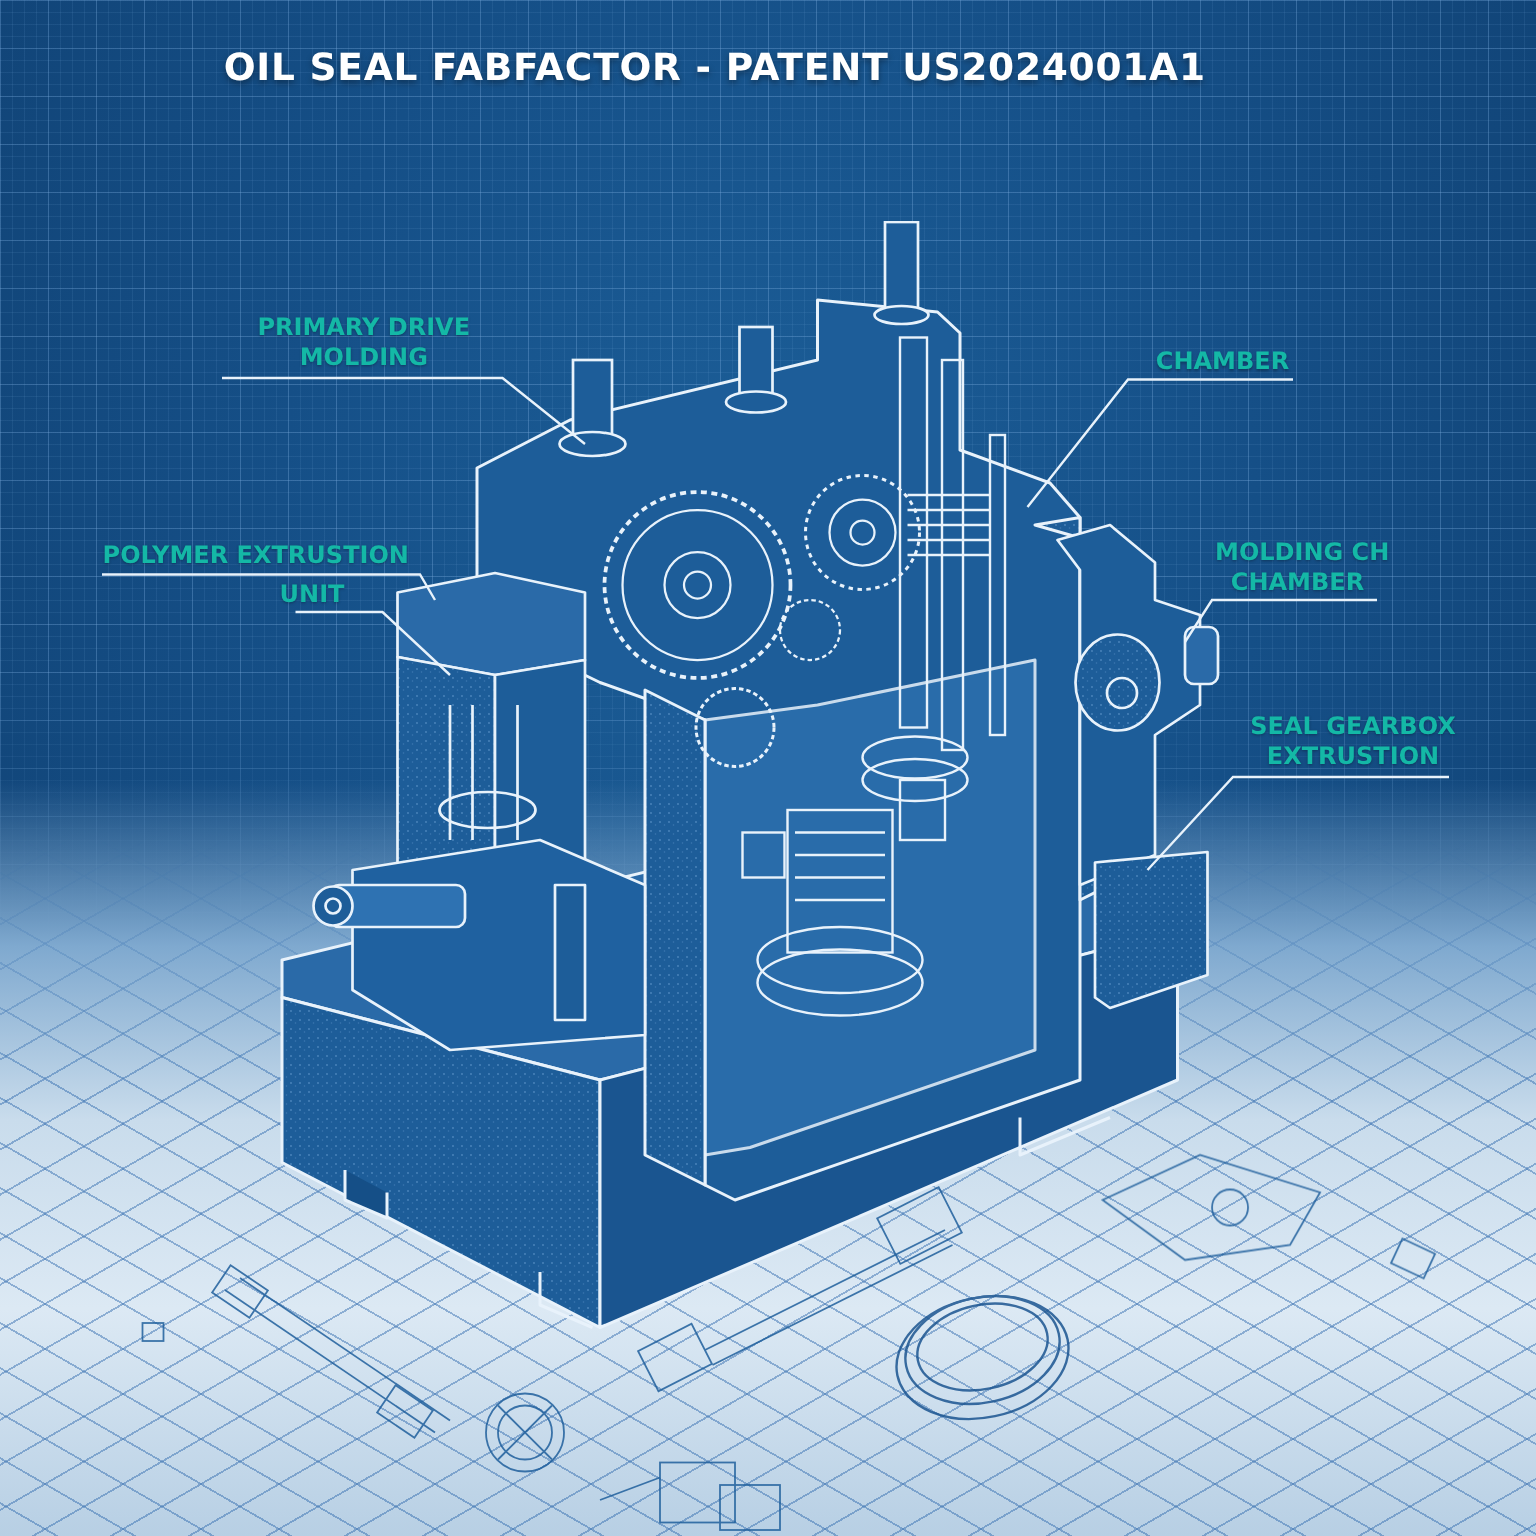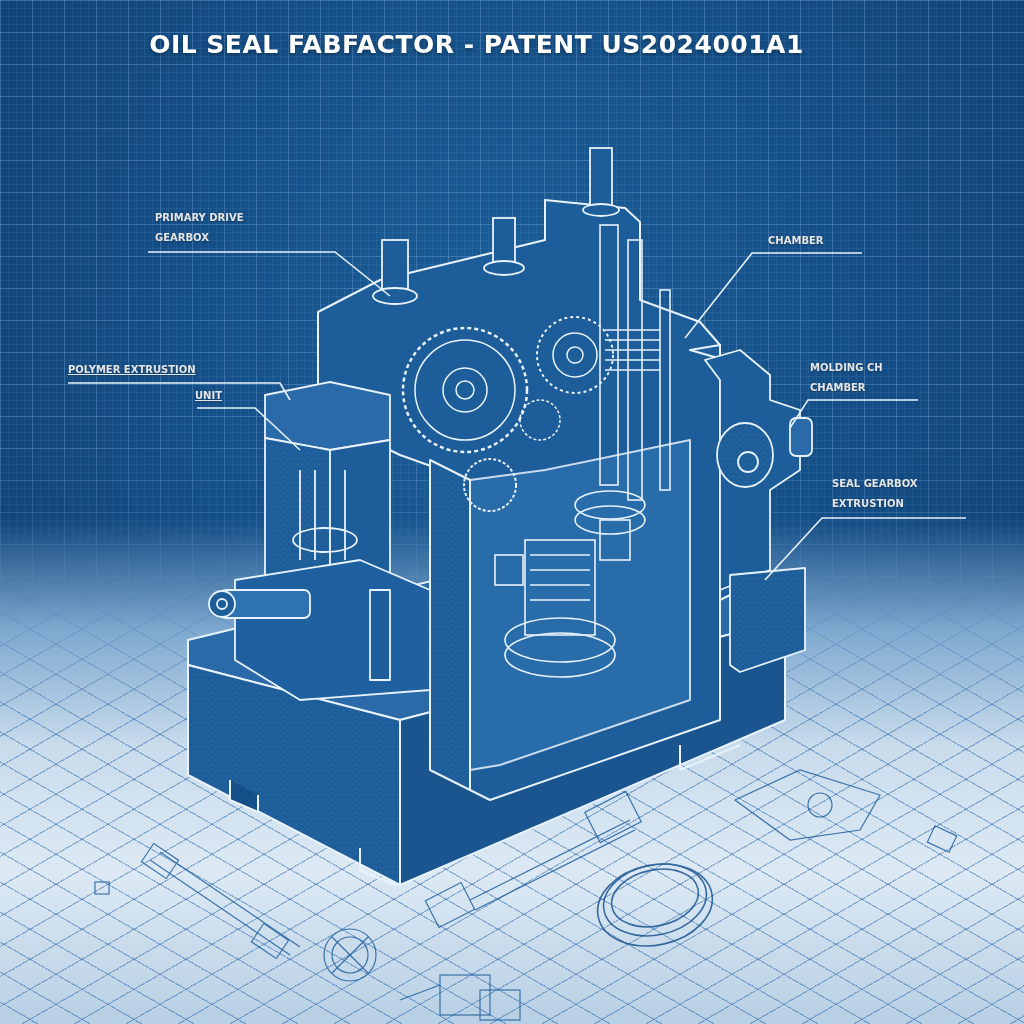--- a/index.html
+++ b/index.html
@@ -37,22 +37,22 @@
             mask-image: linear-gradient(transparent 0%, #000 18%, #000 100%);
     opacity: 0.8;
   }
   .title {
     position: absolute; left: 0; top: 30px; width: 895px; text-align: center;
     color: #ffffff; font-weight: bold; font-size: 25px; letter-spacing: 0.5px;
     text-shadow: 0 2px 4px rgba(0,0,0,0.35);
     margin-left: 29px;
   }
   .label {
-    position: absolute; color: #e5e5e5; font-weight: bold; font-size: 10px;
-    line-height: 20px; text-align: left; white-space: nowrap;
+    position: absolute; color: #14b8a6; font-weight: bold; font-size: 16px;
+    line-height: 20px; text-align: center; white-space: nowrap;
     text-shadow: 0 1px 2px rgba(0,0,0,0.3);
   }
   svg.art { position: absolute; left: 0; top: 0; }
 </style>
 </head>
 <body>
 
 <div class="bg-top"></div>
 <div class="grid-top"></div>
 <div class="floor"></div>
@@ -187,27 +187,27 @@
     <polyline points="68,383 280,383 290,400"></polyline>
     <polyline points="197,408 255,408 300,450"></polyline>
     <polyline points="862,253 752,253 685,338"></polyline>
     <polyline points="918,400 808,400 790,428"></polyline>
     <polyline points="966,518 822,518 765,580"></polyline>
   </g>
 </svg>
 
 <div class="label" style="left:155px; top:208px; width:175px;">
   <div>PRIMARY DRIVE</div>
-  <div>GEARBOX</div>
-</div>
-
-<div class="label" style="left:68px; top:360px; width:205px;text-decoration:underline;">
+  <div>MOLDING</div>
+</div>
+
+<div class="label" style="left:68px; top:360px; width:205px;">
   <div>POLYMER EXTRUSTION</div>
 </div>
-<div class="label" style="left:195px; top:386px; width:50px;text-decoration:underline;">
+<div class="label" style="left:183px; top:386px; width:50px;">
   <div>UNIT</div>
 </div>
 
 <div class="label" style="left:768px; top:231px; width:94px;">
   <div>CHAMBER</div>
 </div>
 
 <div class="label" style="left:810px; top:358px; width:110px;">
   <div>MOLDING CH</div>
   <div>CHAMBER</div>

